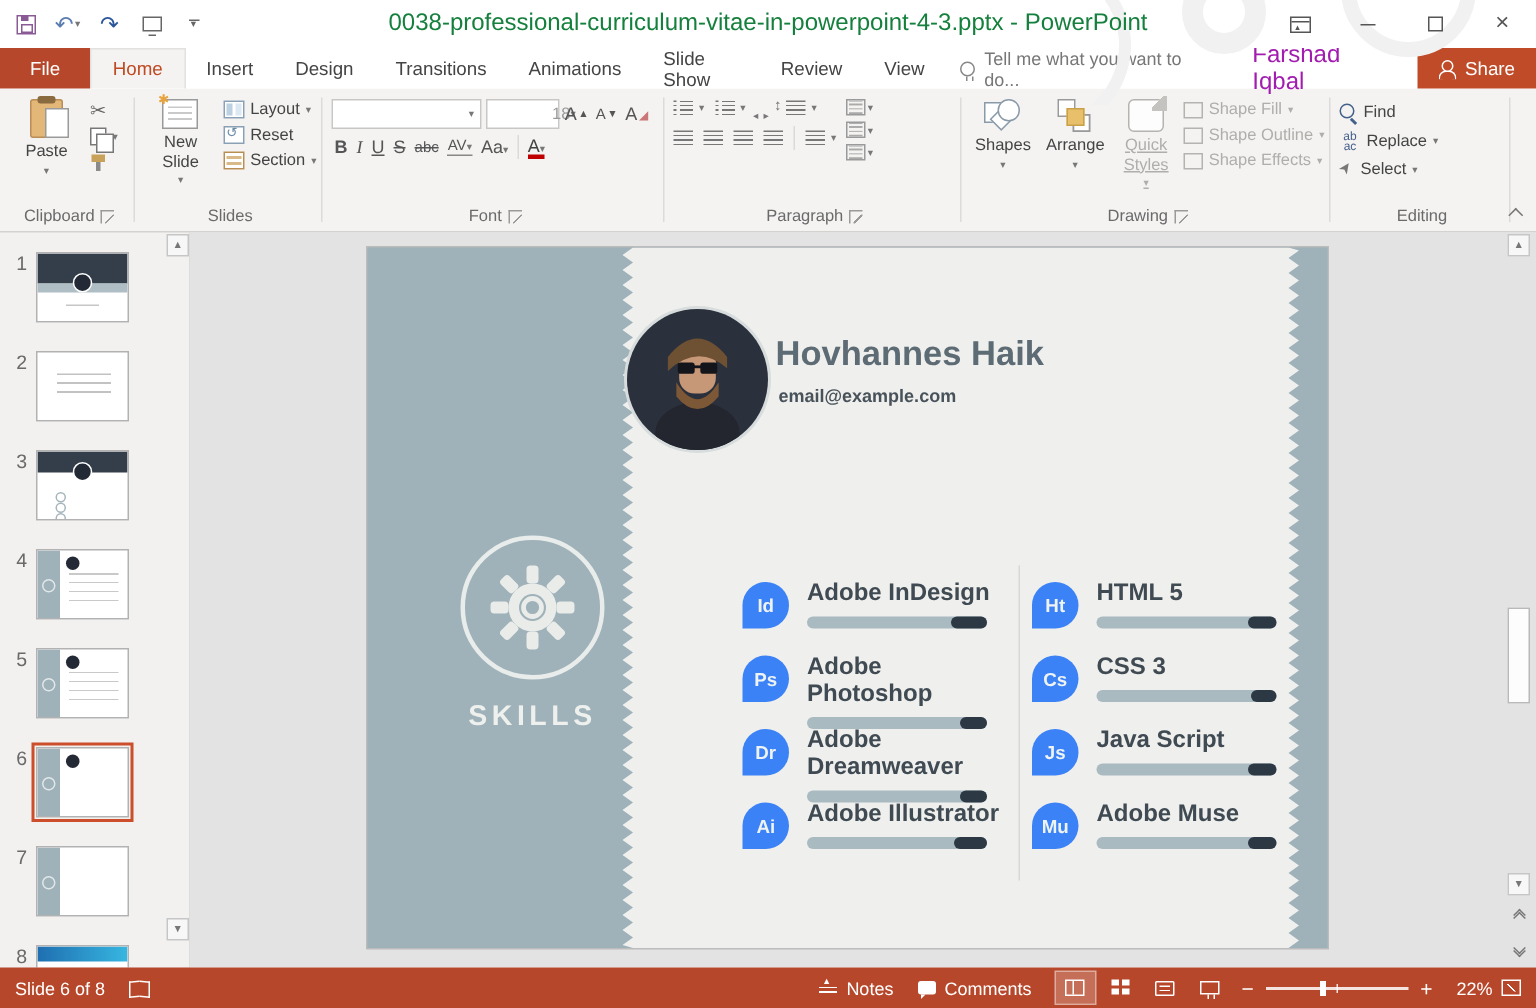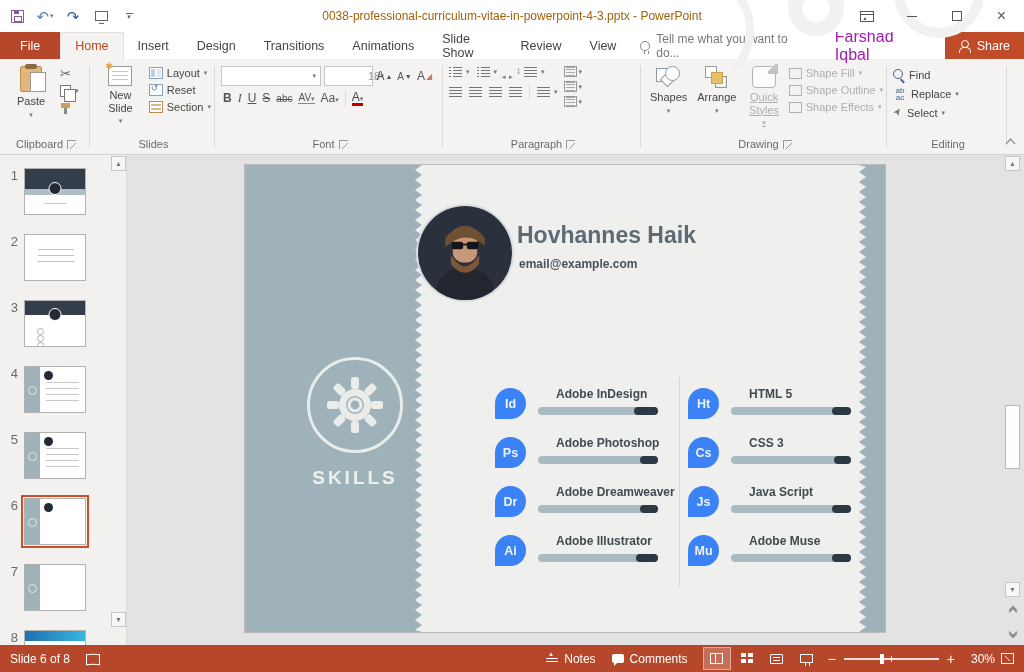--- a/index.html
+++ b/index.html
@@ -20,21 +20,21 @@
   .floppy::before { content:""; position:absolute; left:2px; top:-1px; width:5px; height:4px; background:#8a5a96; }
   .floppy::after { content:""; position:absolute; left:2px; bottom:0; width:6px; height:4px; border:1px solid #8a5a96; }
   .arrowglyph { font-size:15px; line-height:1; }
   .undo-c { color:#5b7daf; } .redo-c { color:#2b579a; }
   .tinycaret { font-size:7px; color:#777; margin-left:1px; }
   .present-ic { width:13px; height:10px; border:1.5px solid #666; position:relative; }
   .present-ic::after { content:""; position:absolute; left:3px; bottom:-4px; right:3px; height:1.5px; background:#666; }
   .qat-more { display:flex; flex-direction:column; align-items:center; color:#666; }
   .qat-more b { width:7px; height:1px; background:#666; margin-bottom:1px; }
   .qat-more span { font-size:7px; line-height:4px; }
-  .title-text { position:absolute; left:0; right:0; top:0; height:32px; display:flex; align-items:center; justify-content:center; font-size:12px; color:#a16207; }
+  .title-text { position:absolute; left:0; right:0; top:0; height:32px; display:flex; align-items:center; justify-content:center; font-size:16px; color:#15803d; }
   .win-controls { position:absolute; right:0; top:0; height:32px; display:flex; z-index:31; }
   .wbtn { width:45px; height:32px; display:flex; align-items:center; justify-content:center; color:#555; }
   .ribopts { width:14px; height:11px; border:1px solid #555; position:relative; }
   .ribopts::before { content:""; position:absolute; left:0; right:0; top:2px; height:1px; background:#555; }
   .ribopts::after { content:"▴"; position:absolute; left:3px; top:2px; font-size:6px; color:#555; }
   .min-g { width:10px; height:1px; background:#555; }
   .max-g { width:10px; height:10px; border:1px solid #555; }
   .close-g { font-size:16px; color:#555; }
 
   
@@ -177,21 +177,21 @@
   .avatar { position:absolute; left:173px; top:41px; width:94px; height:94px; border-radius:50%; overflow:hidden; box-shadow:0 0 0 2px #d7dcdd; }
   .cv-name { position:absolute; left:272px; top:57px; font-size:23px; color:#5d6b74; }
   .cv-email { position:absolute; left:274px; top:92px; font-size:12px; color:#48525a; }
   .cv-bio { position:absolute; left:256px; top:140px; width:372px; font-size:11.5px; line-height:1.42; color:#414c54; }
   .gear-wrap { position:absolute; left:62px; top:192px; width:96px; height:96px; border:3px solid rgba(238,241,238,.92); border-radius:50%; display:flex; align-items:center; justify-content:center; }
   .skills-title { position:absolute; left:0; top:302px; width:220px; text-align:center; color:#edf0ed; font-size:19px; letter-spacing:3px; }
   .skills-col { position:absolute; top:221px; width:180px; }
   .skills-col.left { left:250px; } .skills-col.right { left:443px; }
   .skill-row { display:flex; gap:12px; margin-bottom:15px; height:34px; }
   .skill-badge { width:31px; height:31px; border-radius:50% 50% 50% 0; background:#3b82f6; color:#eef3f4; font-size:12.5px; display:flex; align-items:center; justify-content:center; margin-top:2px; flex:none; }
-  .skill-label { font-size:12px; color:#3f4a52; padding-top:1px;margin-left:18px; }
+  .skill-label { font-size:16px; color:#3f4a52; padding-top:1px; }
   .skill-bar { width:120px; height:8px; background:#a9bac1; border-radius:4px; margin-top:6px; position:relative; }
   .skill-bar i { position:absolute; right:0; top:0; bottom:0; background:#2c3945; border-radius:4px; display:block; }
   .col-divider { position:absolute; left:434px; top:212px; height:210px; width:1px; background:#d8d8d6; }
 
   
   .statusbar { position:absolute; left:0; top:645px; width:1024px; height:27px; background:#b7472a; color:#fff; display:flex; align-items:center; font-size:12px; z-index:30; }
   .sb-left { display:flex; align-items:center; gap:16px; padding-left:10px; }
   .sb-spacer { flex:1; }
   .sb-item { display:flex; align-items:center; gap:6px; padding:0 8px; height:27px; }
   .notes-ic { width:12px; height:10px; position:relative; }
@@ -763,17 +763,17 @@
           <span class="v-show"></span>
         </span>
     </div>
     <div class="zoomctl">
       <span class="zsign">−</span>
       <span class="ztrack">
           <span class="zthumb"></span>
         </span>
       <span class="zsign">+</span>
     </div>
-    <span class="zpct">30%</span>
+    <span class="zpct">22%</span>
     <span class="fit-ic"></span>
   </div>
 
 </div>
 
 </body></html>

